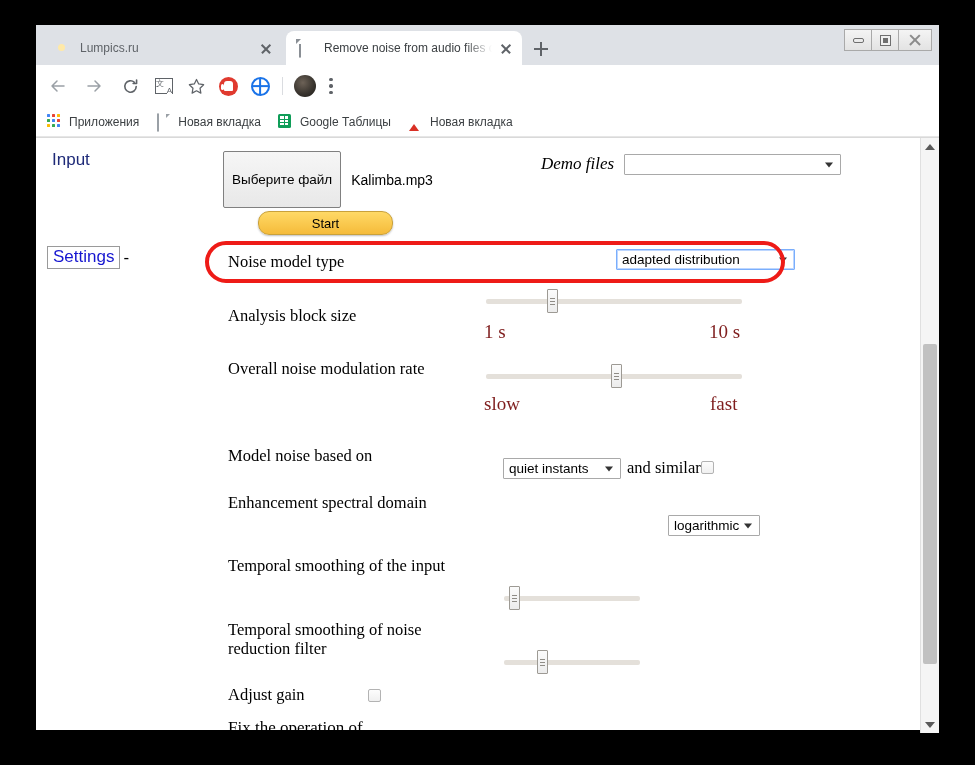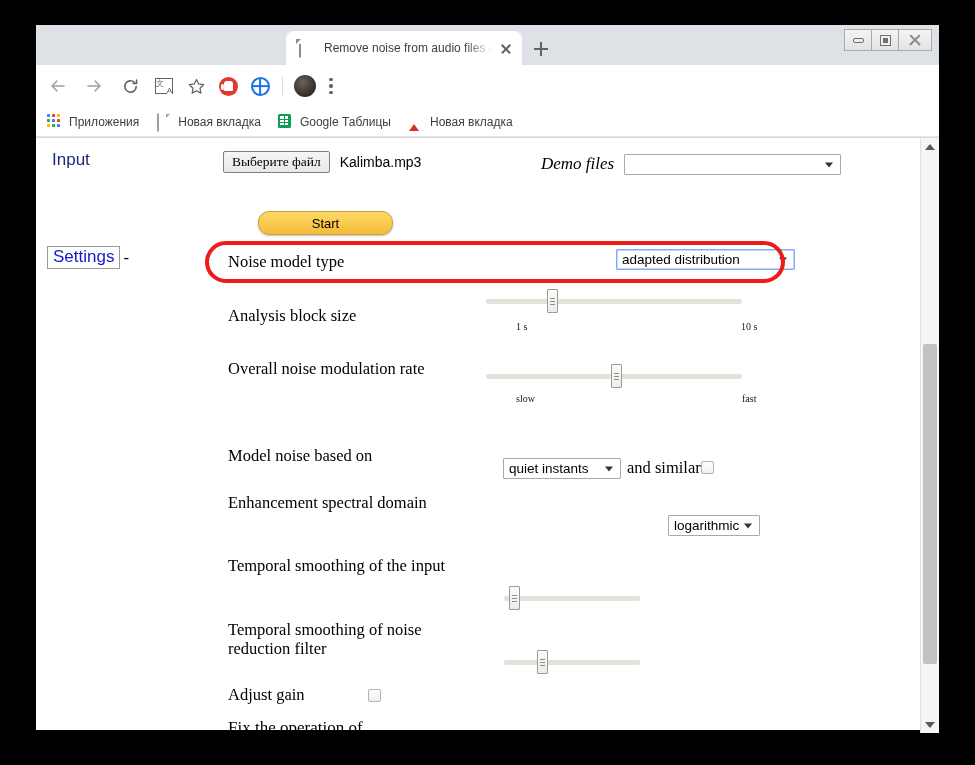--- a/index.html
+++ b/index.html
@@ -392,27 +392,27 @@
     position: absolute; left: 16px; top: 12px;
     font-family: "Liberation Sans", sans-serif;
     font-size: 17px;
     color: #1e2a78;
   }
   #file-row {
     position: absolute; left: 187px; top: 13px;
     display: flex; align-items: center;
   }
   #choose-file-button {
-    font-family: Liberation Serif, serif;
+    font-family: Liberation Sans, sans-serif;
     font-size: 13.5px;
     color: #000;
     background: linear-gradient(#f6f6f6,#e8e8e8);
     border: 1px solid #808080;
     border-radius: 2px;
-    padding: 2px 8px;
+    padding: 20px 8px;
     cursor: pointer;
   }
   #file-name {
     font-family: "Liberation Sans", sans-serif;
     font-size: 14px;
     color: #000;
     margin-left: 10px;
   }
   #demo-files-group {
     position: absolute; left: 505px; top: 16px;
@@ -544,23 +544,22 @@
     content:"";
     position:absolute; left:2px; top:8px;
     width:5px;height:7px;
     background:
       linear-gradient(#8f8c86,#8f8c86) no-repeat 0 0/5px 1px,
       linear-gradient(#8f8c86,#8f8c86) no-repeat 0 3px/5px 1px,
       linear-gradient(#8f8c86,#8f8c86) no-repeat 0 6px/5px 1px;
   }
   .slider-caption {
     position: absolute;
-    font-size: 10px;
-    color: #0f172a;
-    margin-left: 32px;
+    font-size: 19px;
+    color: #7f1d1d;
   }
 
   
   .checkbox {
     position: absolute;
     width: 13px; height: 13px;
     border: 1px solid #b3b3b3;
     background: linear-gradient(#fdfdfd,#f0f0f0);
     border-radius: 2px;
     cursor: pointer;
@@ -622,20 +621,25 @@
     overflow: hidden;
   }
 </style>
 </head>
 <body>
 
 <div id="browser-window">
 
   <div id="tabstrip">
 
+    <div class="tab inactive" id="tab-0">
+      <span class="tab-favicon"><span class="favicon-orange"></span></span>
+      <span class="tab-title">Lumpics.ru</span>
+      <span class="tab-close"></span>
+    </div>
 
     <div class="tab active" id="tab-1">
       <span class="tab-favicon"><span class="favicon-doc"></span></span>
       <span class="tab-title">Remove noise from audio files on</span>
       <span class="tab-close"></span>
     </div>
 
     <div id="newtab-button"></div>
 
     <div id="window-controls">

